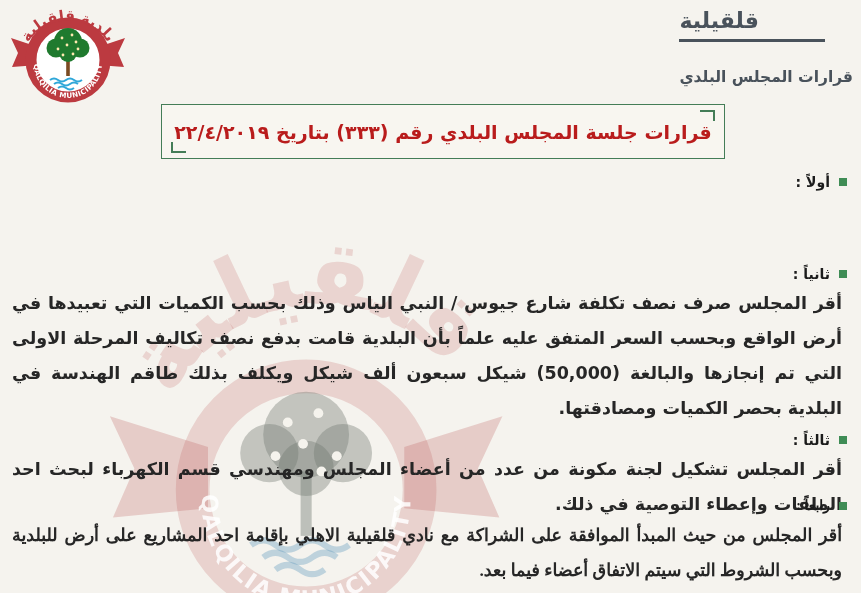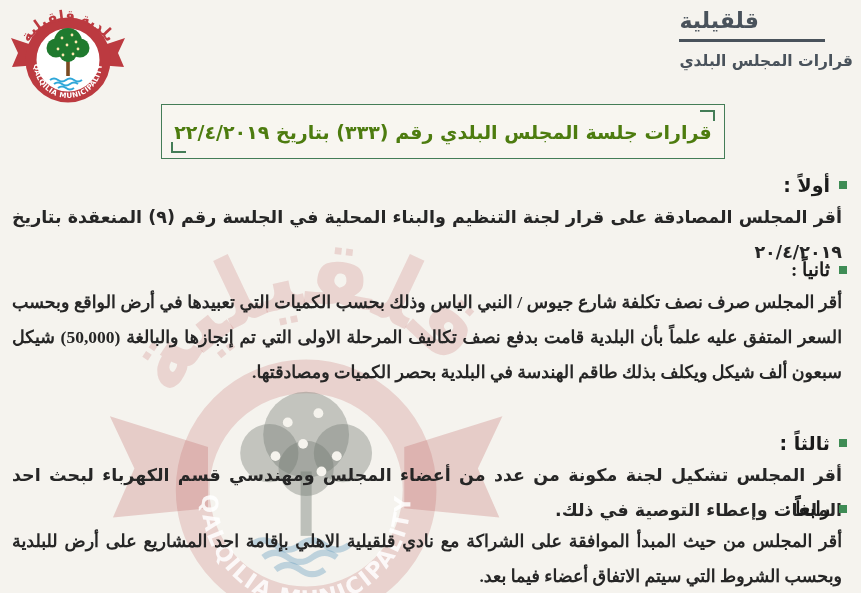--- a/index.html
+++ b/index.html
@@ -35,39 +35,40 @@
     width: 146px;
     height: 2.5px;
     background: #49525b;
     margin-top: 6px;
     margin-bottom: 10px;
   }
   .doc-type {
     font-size: 15.5px;
     font-weight: bold;
     color: #49525b;
+    margin-top: 16px;
   }
 
   
   .title-box {
     position: absolute;
     left: 161px; top: 104px;
     width: 564px; height: 55px;
     border: 1.6px solid #447d57;
     background: #f8f6f0;
     display: flex;
     align-items: center;
     justify-content: center;
     z-index: 3;
   }
   .title-text {
     direction: rtl;
     font-size: 19px;
     font-weight: bold;
-    color: #4d7c0f;
+    color: #b91c1c;
   }
   .corner-tr {
     position: absolute;
     top: 5px; right: 9px;
     width: 15px; height: 11px;
     border-top: 2.5px solid #447d57;
     border-right: 2.5px solid #447d57;
   }
   .corner-bl {
     position: absolute;
@@ -88,35 +89,35 @@
     display: flex;
     align-items: center;
     gap: 9px;
   }
   .bullet {
     width: 8px; height: 8px;
     background: #3f8c55;
     flex: 0 0 auto;
   }
   .sec-label {
-    font-size: 19px;
+    font-size: 14px;
     font-weight: bold;
     color: #1b1b1b;
   }
   .sec-body {
     margin-top: 4px;
     margin-right: 5px;
     font-size: 17.5px;
     font-weight: bold;
     color: #262626;
     line-height: 35px;
     text-align: justify;
   }
   .sec-1 { top: 174px; }
-  .sec-2 { top: 258px; font-family: Liberation Serif, serif; }
+  .sec-2 { top: 266px; }
   .sec-3 { top: 432px; }
   .sec-4 { top: 497px; font-family: Liberation Serif, serif; }
 
   
   .watermark-svg {
     position: absolute;
     left: 85px; top: 220px;
     width: 430px; height: 460px;
     z-index: 1;
     pointer-events: none;
@@ -207,21 +208,20 @@
   <div class="title-text">قرارات جلسة المجلس البلدي رقم (٣٣٣) بتاريخ ٢٢/٤/٢٠١٩</div>
 </div>
 
 <div class="content">
 
   <div class="section sec-1">
     <div class="sec-header">
       <span class="bullet"></span>
       <span class="sec-label">أولاً :</span>
     </div>
-    <div class="sec-body">أقر المجلس المصادقة على قرار لجنة التنظيم والبناء المحلية في الجلسة رقم (٩) المنعقدة بتاريخ ٢٠/٤/٢٠١٩</div>
   </div>
 
   <div class="section sec-2">
     <div class="sec-header">
       <span class="bullet"></span>
       <span class="sec-label">ثانياً :</span>
     </div>
     <div class="sec-body">أقر المجلس صرف نصف تكلفة شارع جيوس / النبي الياس وذلك بحسب الكميات التي تعبيدها في أرض الواقع وبحسب السعر المتفق عليه علماً بأن البلدية قامت بدفع نصف تكاليف المرحلة الاولى التي تم إنجازها والبالغة (50,000) شيكل سبعون ألف شيكل ويكلف بذلك طاقم الهندسة في البلدية بحصر الكميات ومصادقتها.</div>
   </div>
 

